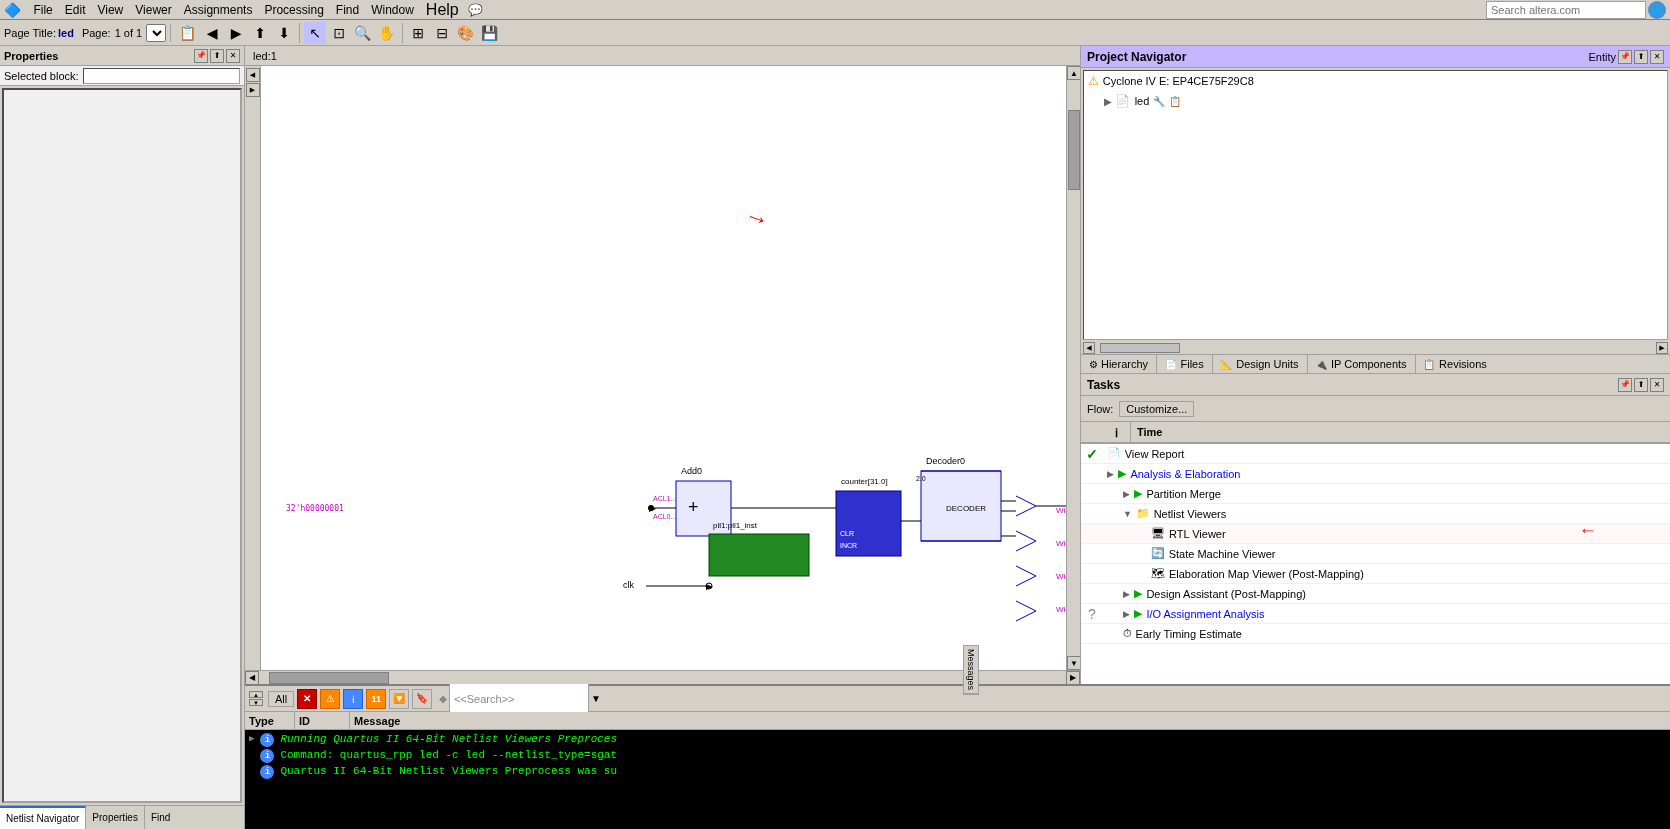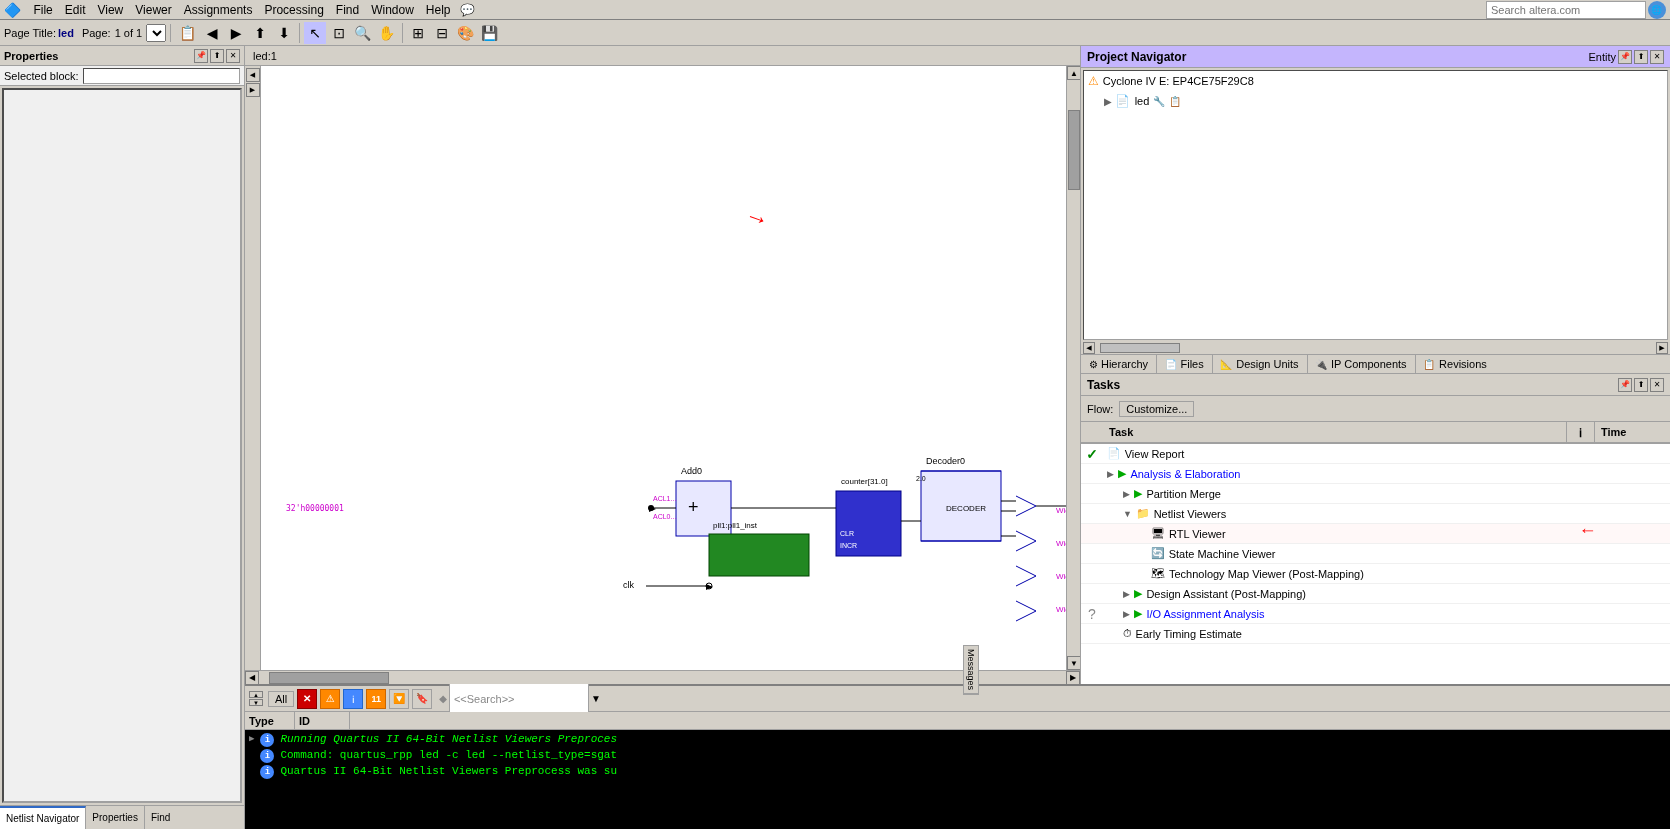--- a/index.html
+++ b/index.html
@@ -16,21 +16,21 @@
   <div style="background:#d4d0c8; border-bottom:1px solid #808080; height:20px; display:flex; align-items:center; padding:0 4px;">
     <span style="margin-right:6px; font-size:14px;">🔷</span>
     <span style="padding:1px 6px; font-size:12px; cursor:pointer;">File</span>
     <span style="padding:1px 6px; font-size:12px; cursor:pointer;">Edit</span>
     <span style="padding:1px 6px; font-size:12px; cursor:pointer;">View</span>
     <span style="padding:1px 6px; font-size:12px; cursor:pointer;">Viewer</span>
     <span style="padding:1px 6px; font-size:12px; cursor:pointer;">Assignments</span>
     <span style="padding:1px 6px; font-size:12px; cursor:pointer;">Processing</span>
     <span style="padding:1px 6px; font-size:12px; cursor:pointer;">Find</span>
     <span style="padding:1px 6px; font-size:12px; cursor:pointer;">Window</span>
-    <span style="padding:1px 6px; font-size:12px; cursor:pointer;">Help</span>
+    <span style="padding:1px 6px; font-size:16px; cursor:pointer;">Help</span>
     <span style="margin-left:4px; font-size:12px;">💬</span>
 
     <div style="margin-left:auto; display:flex; align-items:center;">
       <input type="text" style="width: 160px; height: 18px; border: 1px solid rgb(160, 160, 160); font-size: 11px; padding: 0px 4px;" placeholder="Search altera.com">
       <div style="width:18px; height:18px; background:#4a90d9; border-radius:50%; margin-left:2px; display:flex; align-items:center; justify-content:center; color:white; font-size:9px;">🌐</div>
     </div>
   </div>
 
   <div style="background:#d4d0c8; border-bottom:1px solid #a0a0a0; height:26px; display:flex; align-items:center; padding:0 4px; gap:2px;">
     <div style="display:flex; align-items:center; gap:2px; border-right:1px solid #a0a0a0; padding-right:4px; margin-right:4px;">
@@ -268,21 +268,20 @@
 
           <div style="display:flex; align-items:center; padding:2px 6px; background:#d4d0c8; border-bottom:1px solid #a0a0a0; height:26px; gap:6px;">
             <span style="font-size:11px;">Flow:</span>
             <button style="font-size:11px; background:#d4d0c8; border:1px solid #a0a0a0; padding:1px 6px; cursor:pointer; white-space:nowrap;">Customize...</button>
           </div>
 
           <div style="flex:1; display:flex; flex-direction:column; overflow:hidden;">
 
             <div style="display:flex; background:#d4d0c8; border-bottom:2px solid #a0a0a0; height:22px;">
               <div style="width:22px;"></div>
-              <div style="flex:1; padding:2px 6px; font-size:11px; font-weight:bold; border-right:1px solid #a0a0a0; display:flex; align-items:center;">Task</div>
               <div style="width:28px; padding:2px 4px; font-size:12px; font-weight:bold; border-right:1px solid #a0a0a0; display:flex; align-items:center; justify-content:center;">ℹ</div>
               <div style="width:75px; padding:2px 6px; font-size:11px; font-weight:bold; display:flex; align-items:center;">Time</div>
             </div>
 
             <div style="flex:1; overflow:auto; background:white;">
 
               <div style="display:flex; align-items:center; border-bottom:1px solid #f0f0f0; min-height:20px; cursor:pointer;">
                 <div style="width:22px; display:flex; align-items:center; justify-content:center; color:#008800; font-size:14px; font-weight:bold;">✓</div>
                 <div style="flex:1; padding:2px 4px; font-size:11px; display:flex; align-items:center; gap:4px;">
                   <span style="font-size:11px;">📄</span>
@@ -344,21 +343,21 @@
                   <span style="font-size:11px;">State Machine Viewer</span>
                 </div>
                 <div style="width:28px;"></div>
                 <div style="width:75px;"></div>
               </div>
 
               <div style="display:flex; align-items:center; border-bottom:1px solid #f0f0f0; min-height:20px; cursor:pointer;">
                 <div style="width:22px;"></div>
                 <div style="flex:1; padding:2px 4px 2px 48px; font-size:11px; display:flex; align-items:center; gap:4px;">
                   <span style="font-size:11px;">🗺</span>
-                  <span style="font-size:11px;">Technology Map Viewer (Post-Mapping)</span>
+                  <span style="font-size:11px;">Elaboration Map Viewer (Post-Mapping)</span>
                 </div>
                 <div style="width:28px;"></div>
                 <div style="width:75px;"></div>
               </div>
 
               <div style="display:flex; align-items:center; border-bottom:1px solid #f0f0f0; min-height:20px; cursor:pointer;">
                 <div style="width:22px;"></div>
                 <div style="flex:1; padding:2px 4px 2px 20px; font-size:11px; display:flex; align-items:center; gap:4px;">
                   <span style="font-size:9px; color:#666; cursor:pointer;">▶</span>
                   <span style="color:#00aa00; font-size:11px;">▶</span>
@@ -415,20 +414,21 @@
           <div style="display:flex; align-items:center; margin-left:4px;">
             <span style="font-size:10px; color:#888; margin-right:2px;">◆</span>
             <input type="text" style="width: 140px; height: 34px; border: 1px solid rgb(160, 160, 160); padding: 0px 4px; font-size: 11px; color: rgb(136, 136, 136);" value="&lt;&lt;Search&gt;&gt;">
             <div style="font-size:10px; margin-left:2px; cursor:pointer;">▼</div>
           </div>
         </div>
 
         <div style="display:flex; background:#d4d0c8; border-bottom:1px solid #a0a0a0; height:18px;">
           <div style="width:50px; padding:1px 4px; font-size:11px; font-weight:bold; border-right:1px solid #a0a0a0; display:flex; align-items:center;">Type</div>
           <div style="width:55px; padding:1px 4px; font-size:11px; font-weight:bold; border-right:1px solid #a0a0a0; display:flex; align-items:center;">ID</div>
+          <div style="flex:1; padding:1px 4px; font-size:11px; font-weight:bold; display:flex; align-items:center;">Message</div>
         </div>
 
         <div style="flex:1; background:#000000; overflow:auto; font-family:'Courier New',monospace; font-size:11px; color:#00ff00; padding:2px;">
           <div style="display:flex; align-items:flex-start; padding:1px 2px; gap:4px; cursor:pointer;">
             <span style="color:#888; font-size:9px; flex-shrink:0; margin-right:2px;">▶</span>
             <span style="width:16px; flex-shrink:0;">
               <div style="width:14px;height:14px;border-radius:50%;background:#4488ff;color:white;font-size:9px;display:flex;align-items:center;justify-content:center;font-weight:bold;">i</div>
             </span>
             <span style="color:#00ff00; flex:1;font-style:italic;">Running Quartus II 64-Bit Netlist Viewers Preproces</span>
           </div>

